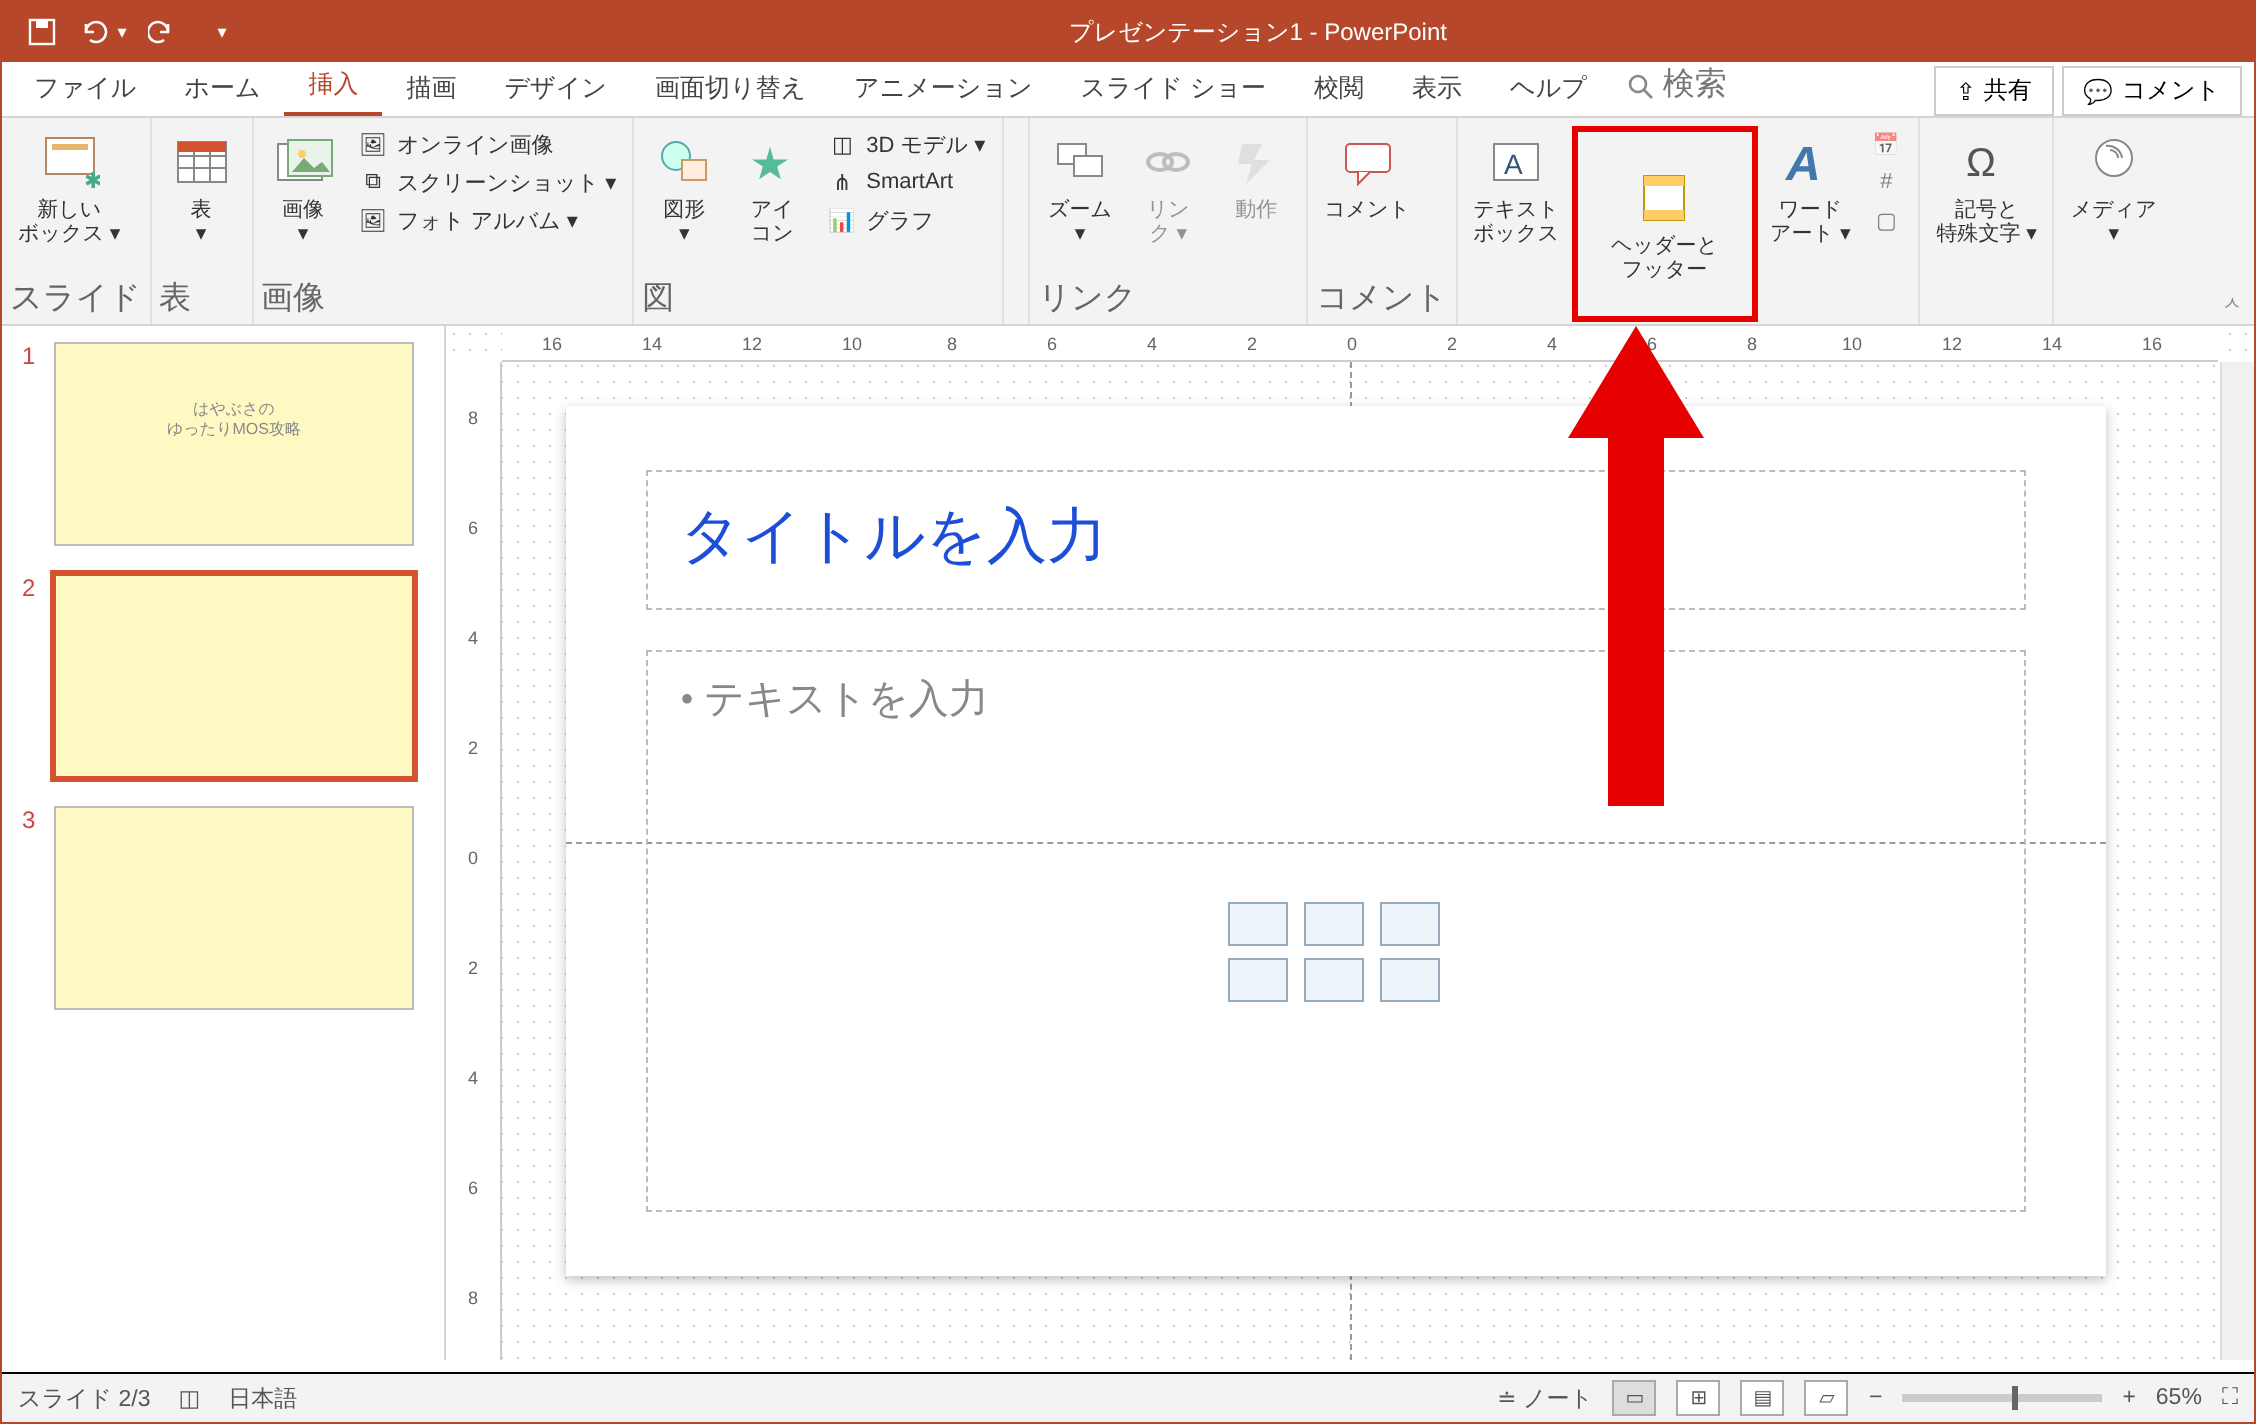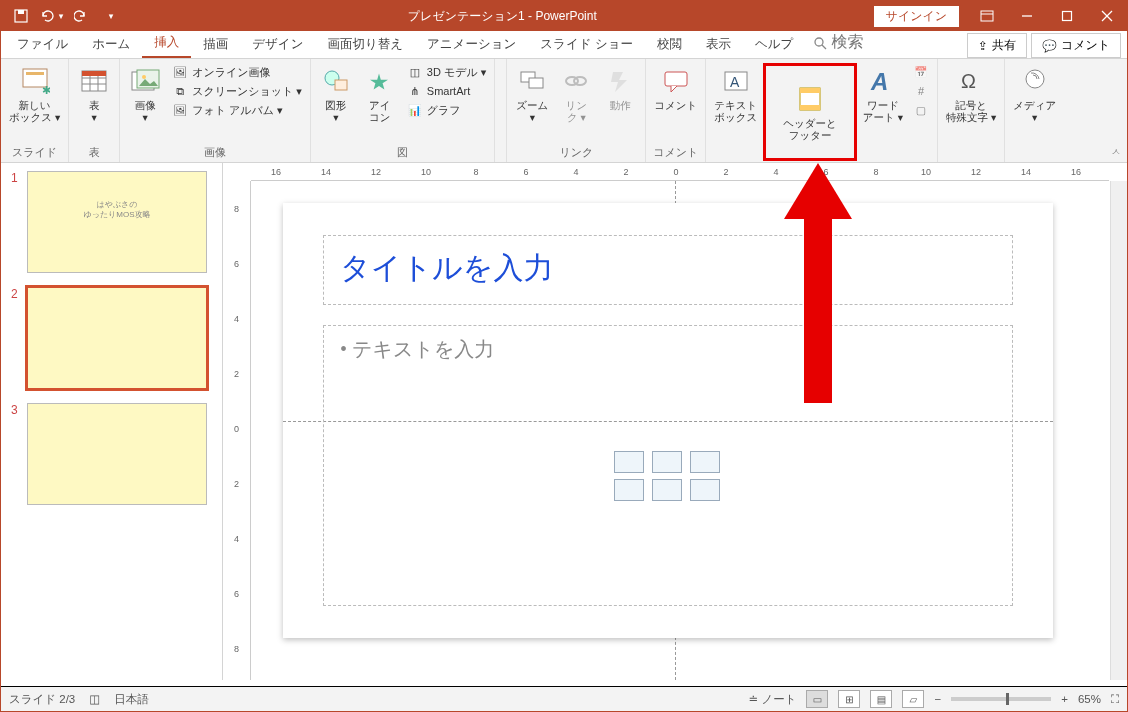--- a/index.html
+++ b/index.html
@@ -13,21 +13,21 @@
 .signin-btn{background:#fff;color:#b7472a;padding:2px 12px;font-size:12px;margin-right:8px}
 .win-btn{width:40px;height:30px;display:flex;align-items:center;justify-content:center;color:#fff;font-size:13px}
 .tabs{height:28px;background:#fff;display:flex;align-items:flex-end;border-bottom:1px solid #d4d4d4;padding-left:4px}
 .tab{padding:5px 12px;font-size:12.5px;color:#444;cursor:pointer}
 .tab.active{color:#b7472a;border-bottom:2px solid #b7472a;font-weight:400}
 .tab-right{margin-left:auto;display:flex;align-items:center;padding-right:6px}
 .share-btn,.comment-btn{border:1px solid #ccc;padding:3px 10px;font-size:12px;margin-left:4px;display:flex;align-items:center;gap:4px}
 .ribbon{height:104px;background:#f3f3f3;border-bottom:1px solid #d4d4d4;display:flex;font-size:11px;position:relative}
 .group{border-right:1px solid #e0e0e0;padding:2px 4px 0 4px;display:flex;flex-direction:column}
 .group-content{flex:1;display:flex;align-items:flex-start;gap:2px;padding-top:2px}
-.group-label{text-align:center;font-size:11px;color:#666;padding:2px 0}
+.group-label{text-align:left;font-size:16px;color:#666;padding:2px 0}
 .big-btn{display:flex;flex-direction:column;align-items:center;justify-content:flex-start;padding:2px 4px;min-width:42px;gap:2px}
 .big-btn .ico{width:32px;height:32px;display:flex;align-items:center;justify-content:center}
 .big-btn .lbl{font-size:10.5px;line-height:1.15;text-align:center;color:#333}
 .small-list{display:flex;flex-direction:column;gap:1px}
 .small-btn{display:flex;align-items:center;gap:4px;padding:1px 4px;font-size:11px;color:#333}
 .small-btn .ico{width:16px;height:16px;display:flex;align-items:center;justify-content:center}
 .highlight{border:3px solid #e60000;padding:17px}
 .search-area{display:flex;align-items:center;gap:4px;padding:5px 8px;color:#777}
 .collapse-caret{position:absolute;right:6px;bottom:3px;font-size:10px;color:#888}
 .workspace{display:flex;height:517px;background:#eee}
@@ -84,45 +84,20 @@
       </div>
     <div class="qat-btn">
         <svg width="14" height="14" viewBox="0 0 14 14">
           <path d="M10 7 A5 5 0 1 0 8 11" fill="none" stroke="#fff" stroke-width="1.3"></path>
           <path d="M10 3 L10 7 L6 7" fill="none" stroke="#fff" stroke-width="1.3"></path>
         </svg>
       </div>
     <div class="qat-btn" style="font-size:9px">▾</div>
   </div>
   <div class="title-center">プレゼンテーション1 - PowerPoint</div>
-  <div class="title-right">
-    <div class="signin-btn">サインイン</div>
-    <div class="win-btn">
-        <svg width="14" height="12">
-          <rect x="1" y="1" width="12" height="10" fill="none" stroke="#fff"></rect>
-          <line x1="1" y1="4" x2="13" y2="4" stroke="#fff"></line>
-        </svg>
-      </div>
-    <div class="win-btn">
-        <svg width="12" height="12">
-          <line x1="1" y1="6" x2="11" y2="6" stroke="#fff" stroke-width="1.3"></line>
-        </svg>
-      </div>
-    <div class="win-btn">
-        <svg width="12" height="12">
-          <rect x="1.5" y="1.5" width="9" height="9" fill="none" stroke="#fff" stroke-width="1.2"></rect>
-        </svg>
-      </div>
-    <div class="win-btn">
-        <svg width="12" height="12">
-          <line x1="1" y1="1" x2="11" y2="11" stroke="#fff" stroke-width="1.3"></line>
-          <line x1="11" y1="1" x2="1" y2="11" stroke="#fff" stroke-width="1.3"></line>
-        </svg>
-      </div>
-  </div>
 </div>
 
 <div class="tabs">
   <div class="tab">ファイル</div>
   <div class="tab">ホーム</div>
   <div class="tab active">挿入</div>
   <div class="tab">描画</div>
   <div class="tab">デザイン</div>
   <div class="tab">画面切り替え</div>
   <div class="tab">アニメーション</div>

